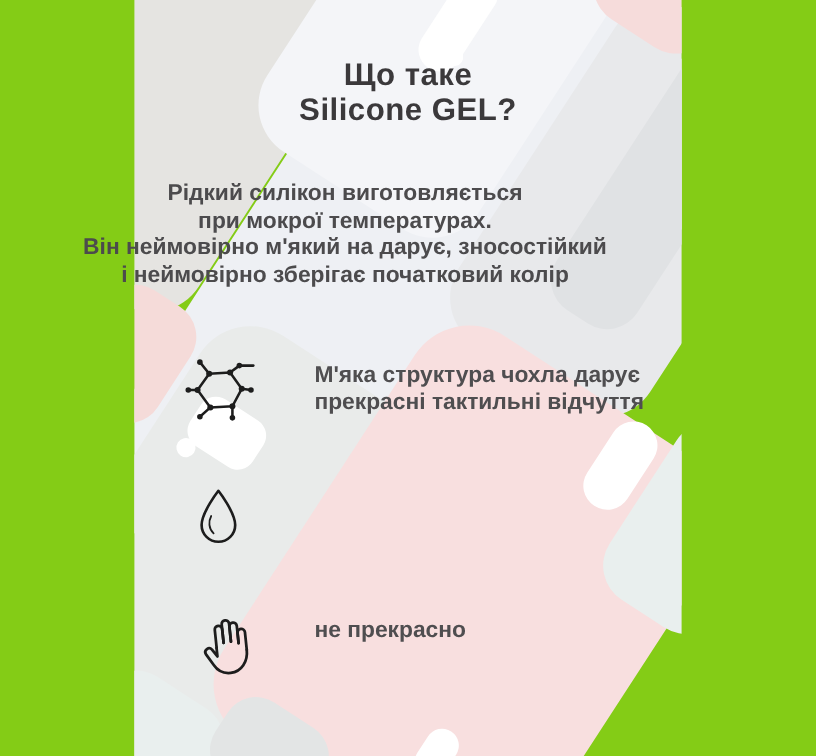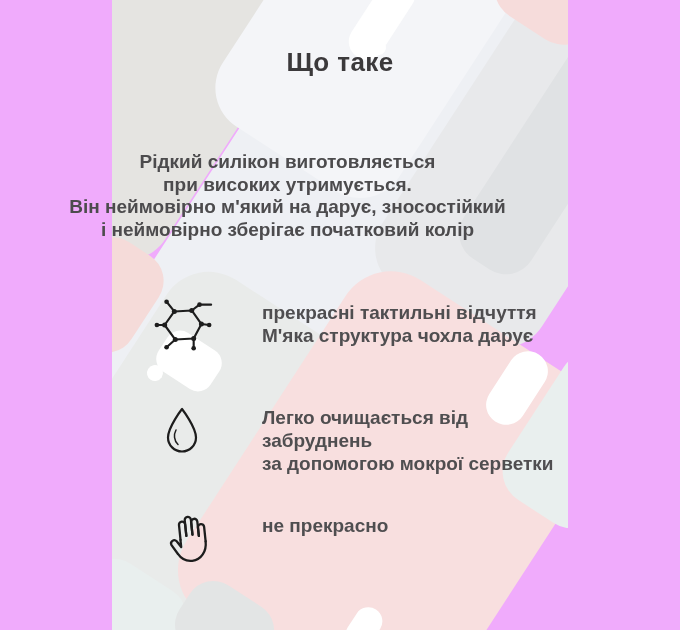--- a/index.html
+++ b/index.html
@@ -3,21 +3,21 @@
 <meta charset="utf-8">
 <style>
   html,body{margin:0;padding:0;}
   body{
     font-family:"Liberation Sans","DejaVu Sans",sans-serif;
     background:#ffffff;
   }
   .canvas{
     position:relative;
     width:680px;height:630px;
-    background:#f0abfc;
+    background:#84cc16;
     overflow:hidden;
   }
   
   .photo{
     position:absolute;left:112px;top:0;width:456px;height:630px;
     overflow:hidden;
   }
   .case{position:absolute;border-radius:46px;transform:rotate(33deg);}
   .case-bluegray-big{left:78px;top:-40px;width:310px;height:580px;background:#eef0f4;border-radius:64px;}
   .case-beige-topleft{left:-65px;top:-150px;width:220px;height:400px;background:#e5e4e1;}
@@ -88,25 +88,26 @@
     <div class="case case-teal-right"></div>
     <div class="case case-teal-bottomleft"></div>
     <div class="case case-gray-bottomcorner"></div>
     <div class="case cutout-pill-bottom"></div>
   </div>
 
   <div class="content">
 
     <div class="title">
       <div>Що таке</div>
+      <div>Silicone GEL?</div>
     </div>
 
     <div class="intro">
       <div>Рідкий силікон виготовляється</div>
-      <div>при високих утримується.</div>
+      <div>при мокрої температурах.</div>
       <div>Він неймовірно м'який на дарує, зносостійкий</div>
       <div>і неймовірно зберігає початковий колір</div>
     </div>
 
     <div class="feature-icon fi-1">
       <svg width="60" height="58" viewBox="0 0 62 58" fill="none" stroke="#1d1d1d" stroke-width="2.2" stroke-linecap="round" stroke-linejoin="round">
         <polygon points="21,15 39,14 49,28 41,43 22,44 11,29"></polygon>
         <line x1="11" y1="29" x2="3" y2="29"></line>
         <line x1="49" y1="28" x2="57" y2="29"></line>
         <line x1="21" y1="15" x2="13" y2="5"></line>
@@ -124,33 +125,29 @@
           <circle cx="3" cy="29" r="2.4"></circle>
             <circle cx="57" cy="29" r="2.4"></circle>
           <circle cx="13" cy="5" r="2.4"></circle>
             <circle cx="13" cy="52" r="2.4"></circle>
           <circle cx="41" cy="53" r="2.4"></circle>
             <circle cx="47" cy="8" r="2.4"></circle>
         </g>
       </svg>
     </div>
     <div class="feature-text ft-1">
+      <div>М'яка структура чохла дарує</div>
       <div>прекрасні тактильні відчуття</div>
-      <div>М'яка структура чохла дарує</div>
     </div>
 
     <div class="feature-icon fi-2">
       <svg width="34" height="46" viewBox="0 0 34 46" fill="none" stroke="#1d1d1d" stroke-width="2.2" stroke-linecap="round" stroke-linejoin="round">
         <path d="M17 2 C17 2 3 20 3 30.5 a14 14 0 0 0 28 0 C31 20 17 2 17 2 Z"></path>
         <path d="M11 23 C8.6 27.5 8.8 33.5 13 37.5" stroke-width="1.5"></path>
       </svg>
-    </div>
-    <div class="feature-text ft-2">
-      <div>Легко очищається від забруднень</div>
-      <div>за допомогою мокрої серветки</div>
     </div>
 
     <div class="feature-icon fi-3">
       <svg width="46" height="54" viewBox="0 0 46 54" fill="none" stroke="#1d1d1d" stroke-width="2.3" stroke-linecap="round" stroke-linejoin="round">
         <g transform="rotate(-6 23 27)">
           <path d="M14.5 27 V12 a3.1 3.1 0 0 1 6.2 0 V23.5"></path>
           <path d="M20.7 23.5 V8 a3.1 3.1 0 0 1 6.2 0 V23"></path>
           <path d="M26.9 23 V10.5 a3.1 3.1 0 0 1 6.2 0 V25"></path>
           <path d="M33.1 25 V16.5 a3.1 3.1 0 0 1 6.2 0 V31"></path>
           <path d="M39.3 31 c0 10 -6.2 18 -15.3 18 c-6.5 0 -10.6 -2.7 -13.4 -8 l-5.6 -9.8 a3.2 3.2 0 0 1 5.5 -3.2 l3.9 6.2 V27"></path>

